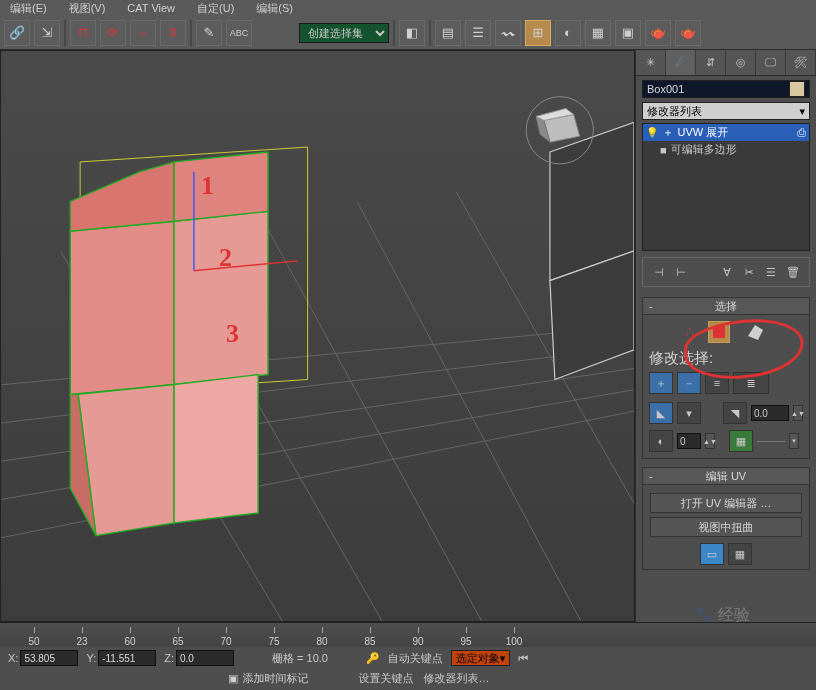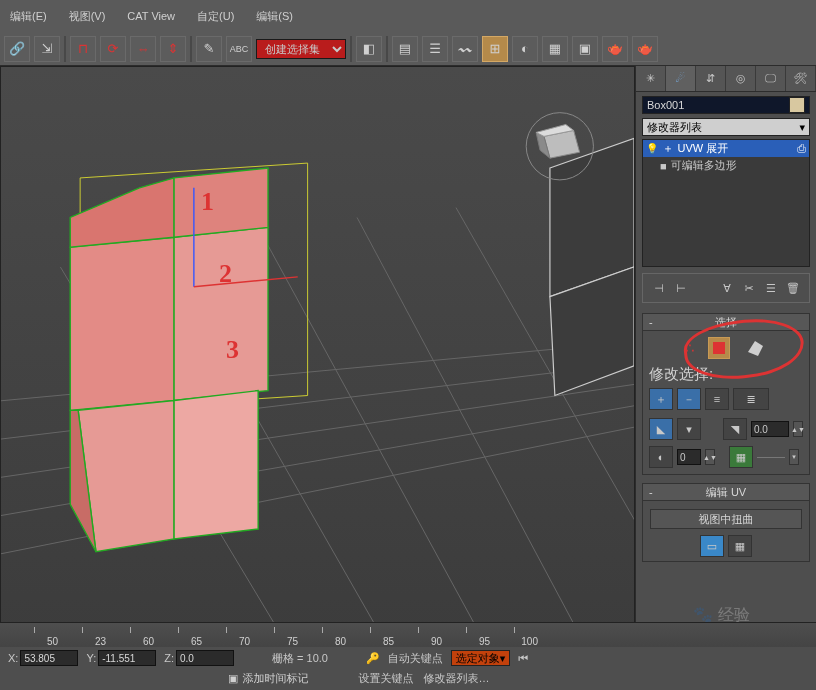--- a/index.html
+++ b/index.html
@@ -1,27 +1,27 @@
 <!DOCTYPE html>
 <html><head>
 <meta charset="utf-8">
 <style>
   * { box-sizing: border-box; margin: 0; padding: 0; font-family: "Microsoft YaHei", Arial, sans-serif; }
   body { width: 816px; height: 690px; background: #3a3a3a; color: #c8c8c8; font-size: 11px; overflow: hidden; position: relative; }
 
   
-  .menubar { height: 16px; background: #5a5a5a; display: flex; padding: 16px 10px; gap: 22px; align-items: center; color: #d0d0d0; font-size: 11px; }
+  .menubar { height: 16px; background: #5a5a5a; display: flex; padding: 0 10px; gap: 22px; align-items: center; color: #d0d0d0; font-size: 11px; }
   .menubar > span { white-space: nowrap; }
 
   
   .toolbar { height: 34px; background: #5a5a5a; display: flex; align-items: center; padding: 0 4px; gap: 4px; border-bottom: 1px solid #2c2c2c; }
   .tb-btn { width: 26px; height: 26px; background: #5c5c5c; border: 1px solid #6a6a6a; display: flex; align-items: center; justify-content: center; font-size: 13px; color: #d0d0d0; }
   .tb-btn.active { background: #b58a4a; border-color: #d4a865; }
   .tb-sep { width: 2px; height: 26px; background: #484848; }
-  .tb-sel { height: 20px; background: #b91c1c; border: 1px solid #1a1a1a; color: #c8c8c8; font-size: 11px; padding: 0 4px; min-width: 90px; }
+  .tb-sel { height: 20px; background: #14532d; border: 1px solid #1a1a1a; color: #c8c8c8; font-size: 11px; padding: 0 4px; min-width: 90px; margin-left: 43px; }
 
   
   .main { display: flex; height: 572px; }
   .viewport { width: 640px; height: 100%; position: relative; background: linear-gradient(#4a4a4a,#3c3c3c); border: 1px solid #222; overflow: hidden; }
   .viewport svg { width: 100%; height: 100%; display: block; }
   .viewport-anno { position: absolute; color: #d33; font-size: 26px; font-weight: bold; font-family: serif; }
 
   
   .rpanel { flex: 1; background: #4e4e4e; border-left: 1px solid #2c2c2c; display: flex; flex-direction: column; }
   .cmd-tabs { display: flex; height: 26px; background: #555; border-bottom: 1px solid #2c2c2c; }
@@ -49,21 +49,21 @@
   .spin { width: 38px; height: 16px; background: #2b2b2b; border: 1px solid #111; color: #c8c8c8; font-size: 10px; padding: 0 2px; display: inline-flex; align-items: center; }
   .spin-arrow { width: 10px; height: 16px; background: #555; border: 1px solid #333; font-size: 7px; display: inline-flex; align-items: center; justify-content: center; }
   .wide-btn { display: block; width: 96%; margin: 4px auto; height: 20px; background: #555; border: 1px solid #333; font-size: 11px; color: #d8d8d8; text-align: center; line-height: 18px; }
 
   
   .red-anno { position: absolute; right: 12px; top: 320px; width: 120px; height: 58px; border: 3px solid #d33; border-radius: 50% 50% 50% 50% / 45% 50% 55% 50%; transform: rotate(-6deg); pointer-events: none; }
 
   
   .bottom { position: absolute; left: 0; right: 0; bottom: 0; height: 68px; background: #4e4e4e; border-top: 1px solid #222; }
   .ruler { height: 24px; display: flex; align-items: flex-end; padding-left: 10px; gap: 0; color: #d0d0d0; font-size: 10px; background: linear-gradient(#4e4e4e,#444); }
-  .ruler .tick { width: 48px; text-align: right; position: relative; }
+  .ruler .tick { width: 48px; text-align: center; position: relative; }
   .ruler .tick::before { content: ""; position: absolute; left: 50%; bottom: 14px; width: 1px; height: 6px; background: #aaa; }
   .status { display: flex; align-items: center; gap: 8px; padding: 4px 8px; height: 22px; font-size: 11px; }
   .coord { display: inline-flex; align-items: center; gap: 2px; }
   .coord .fld { width: 58px; height: 16px; background: #2b2b2b; border: 1px solid #111; color: #d8d8d8; padding: 0 3px; font-size: 10px; display: inline-flex; align-items:center; }
   .status2 { display: flex; align-items: center; gap: 10px; padding: 2px 8px; font-size: 11px; }
   .timetag { display: flex; align-items: center; gap: 4px; margin-left: 220px; color: #d0d0d0; }
 
   .watermark { position: absolute; right: 66px; bottom: 64px; font-size: 16px; color: rgba(255,255,255,.25); display: flex; align-items: center; gap: 4px; margin-top: 45px; }
 </style>
 </head>
@@ -256,20 +256,21 @@
         </div>
       </div>
     </div>
 
     <div class="rollout">
       <div class="rollout-hd">
         <span class="dash">-</span>
           <span>编辑 UV</span>
       </div>
       <div class="rollout-bd" style="padding:4px">
+        <span class="wide-btn">打开 UV 编辑器 …</span>
         <span class="wide-btn">视图中扭曲</span>
         <div class="mini-row" style="justify-content:center;margin-top:6px">
           <span class="mini-btn" style="background:#3a88c8">▭</span>
           <span class="mini-btn">▦</span>
         </div>
       </div>
     </div>
   </div>
 </div>
 

